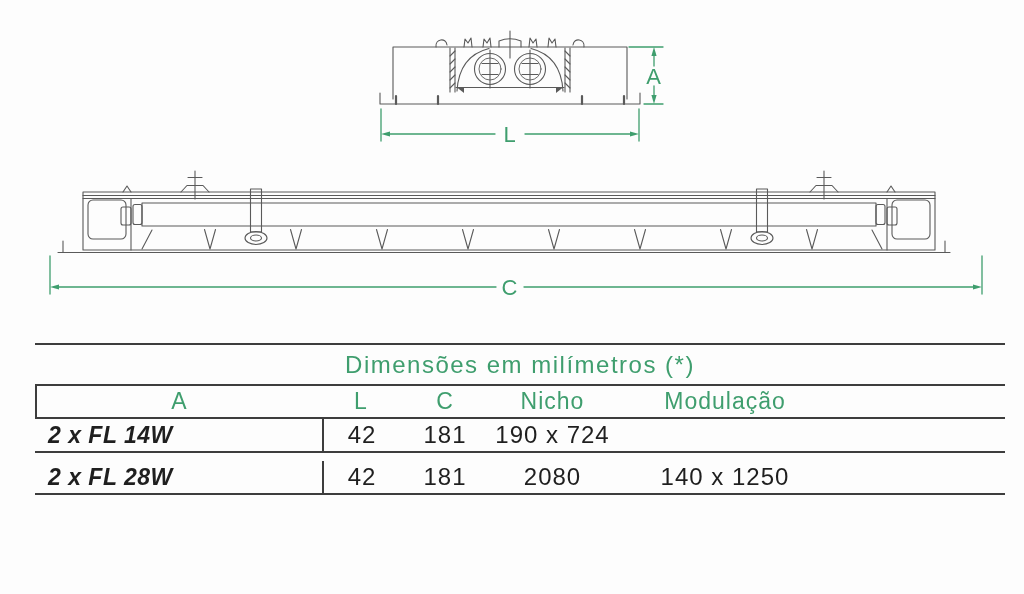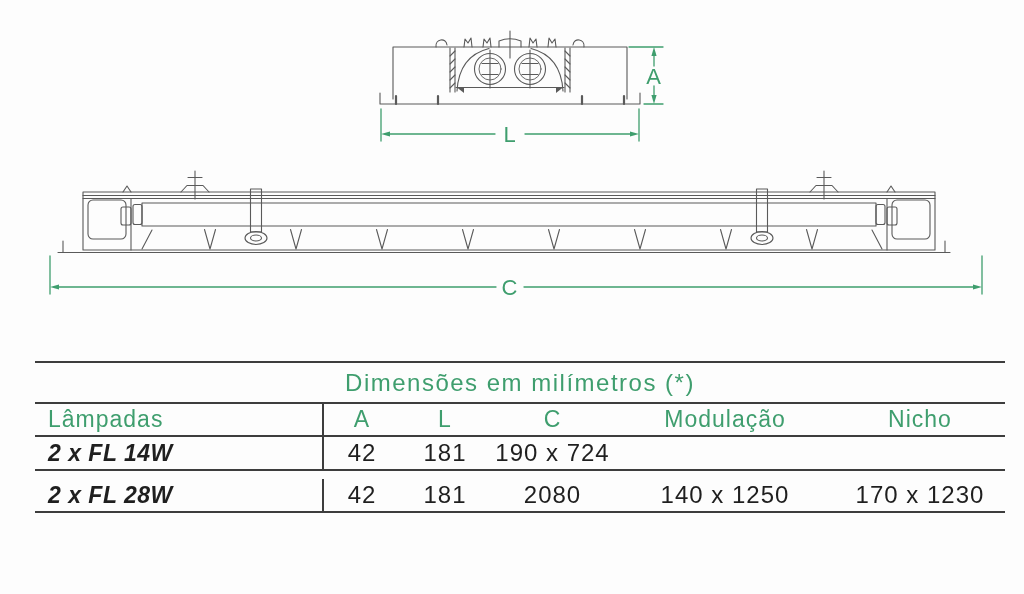--- a/index.html
+++ b/index.html
@@ -17,21 +17,21 @@
   .dim{stroke:#3f9e6e;fill:none;stroke-width:1.3;stroke-linecap:round;}
   .dim .arrow{fill:#3f9e6e;stroke:none;}
   .dim-label{
     fill:#3f9e6e;stroke:none;
     font-family:"Liberation Sans", sans-serif;
     font-size:22px;letter-spacing:1px;
     text-anchor:middle;dominant-baseline:central;
   }
   
   .dims-table{
-    position:absolute;left:35px;top:361px;width:970px;
+    position:absolute;left:35px;top:343px;width:970px;
     color:#222;
   }
   .t-title{
     height:39px;
     border-top:2.5px solid #3d3d3d;
     border-bottom:2px solid #3d3d3d;
     display:flex;align-items:center;justify-content:center;
     color:#3f9e6e;font-size:24px;letter-spacing:1.5px;
   }
   .t-row{
@@ -183,38 +183,36 @@
       <path class="arrow" d="M50,287 L59,284.4 L59,289.6 Z"></path>
       <path class="arrow" d="M982,287 L973,284.4 L973,289.6 Z"></path>
       <text class="dim-label" x="510" y="287.5">C</text>
     </g>
   </svg>
 
   <div class="dims-table">
     <div class="t-title">Dimensões em milímetros (*)</div>
 
     <div class="t-row t-head">
-      <div class="lcol">Lâmpadas</div>
       <div class="vline">A</div>
       <div>L</div>
       <div>C</div>
+      <div>Nicho</div>
       <div>Modulação</div>
-      <div>Nicho</div>
     </div>
 
     <div class="t-row t-data">
       <div class="lcol">2 x FL 14W</div>
       <div class="vline">42</div>
       <div>181</div>
       <div>190 x 724</div>
     </div>
 
     <div class="t-row t-data last">
       <div class="lcol">2 x FL 28W</div>
       <div class="vline">42</div>
       <div>181</div>
       <div>2080</div>
       <div>140 x 1250</div>
-      <div>170 x 1230</div>
     </div>
   </div>
 
 </div>
 
 </body></html>

